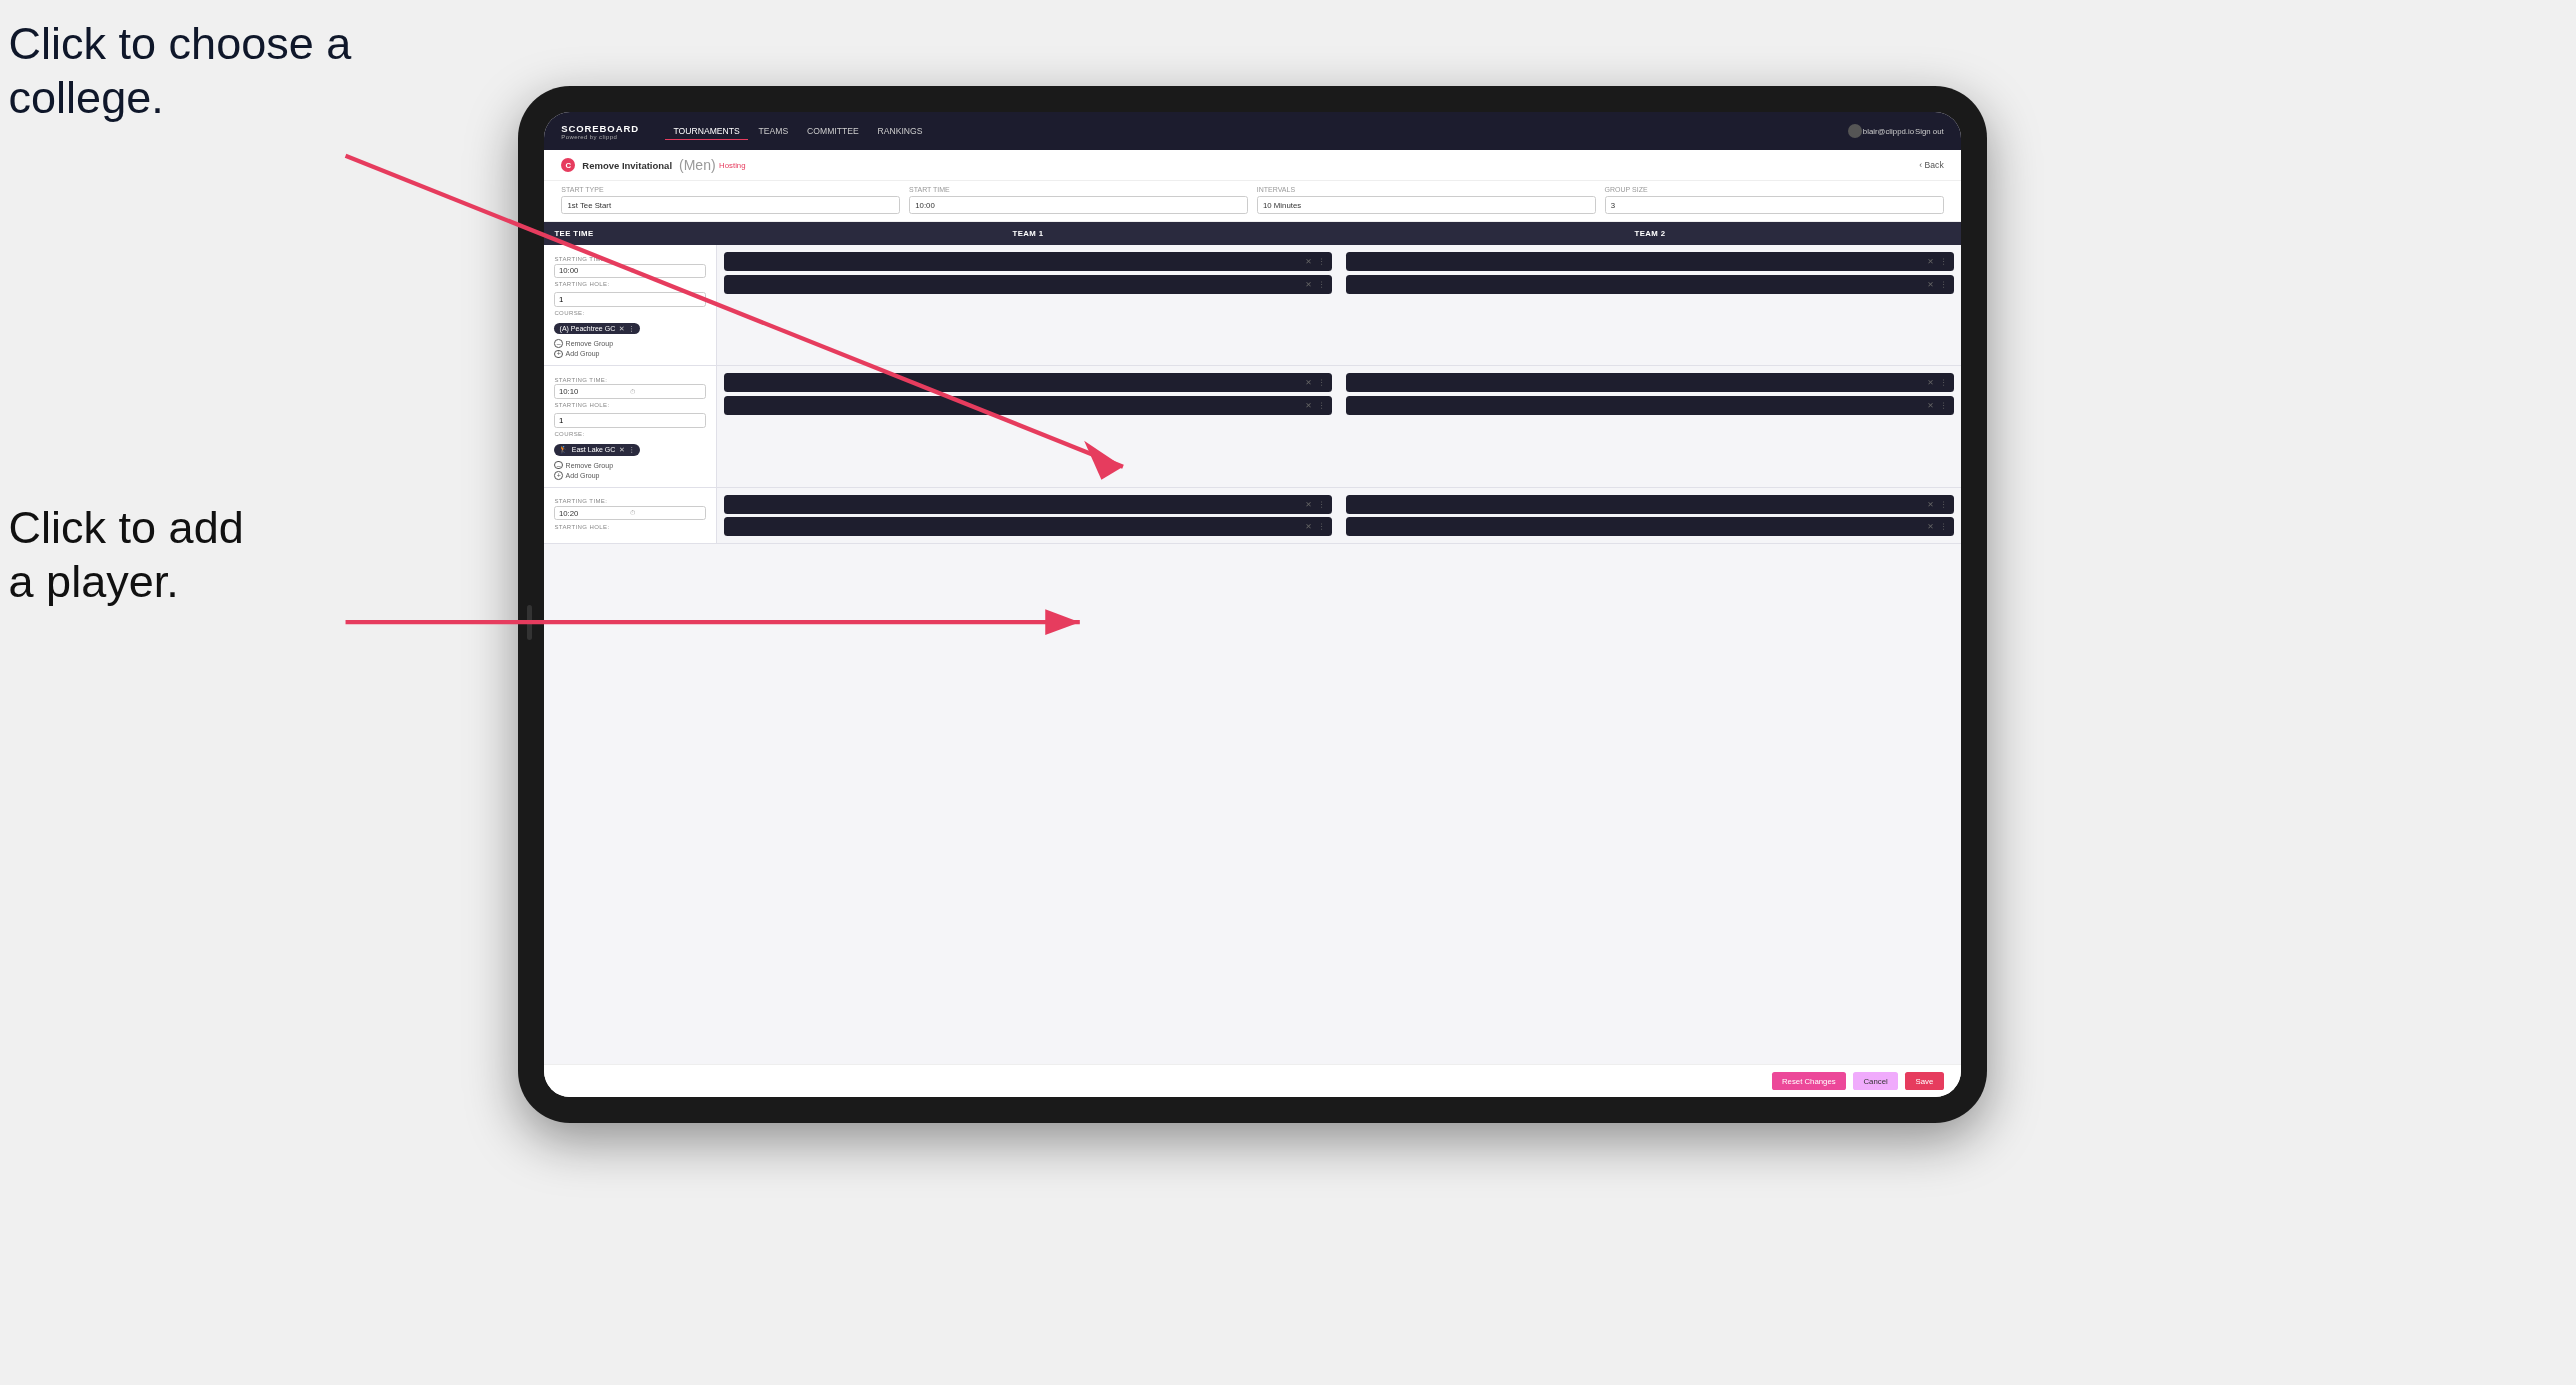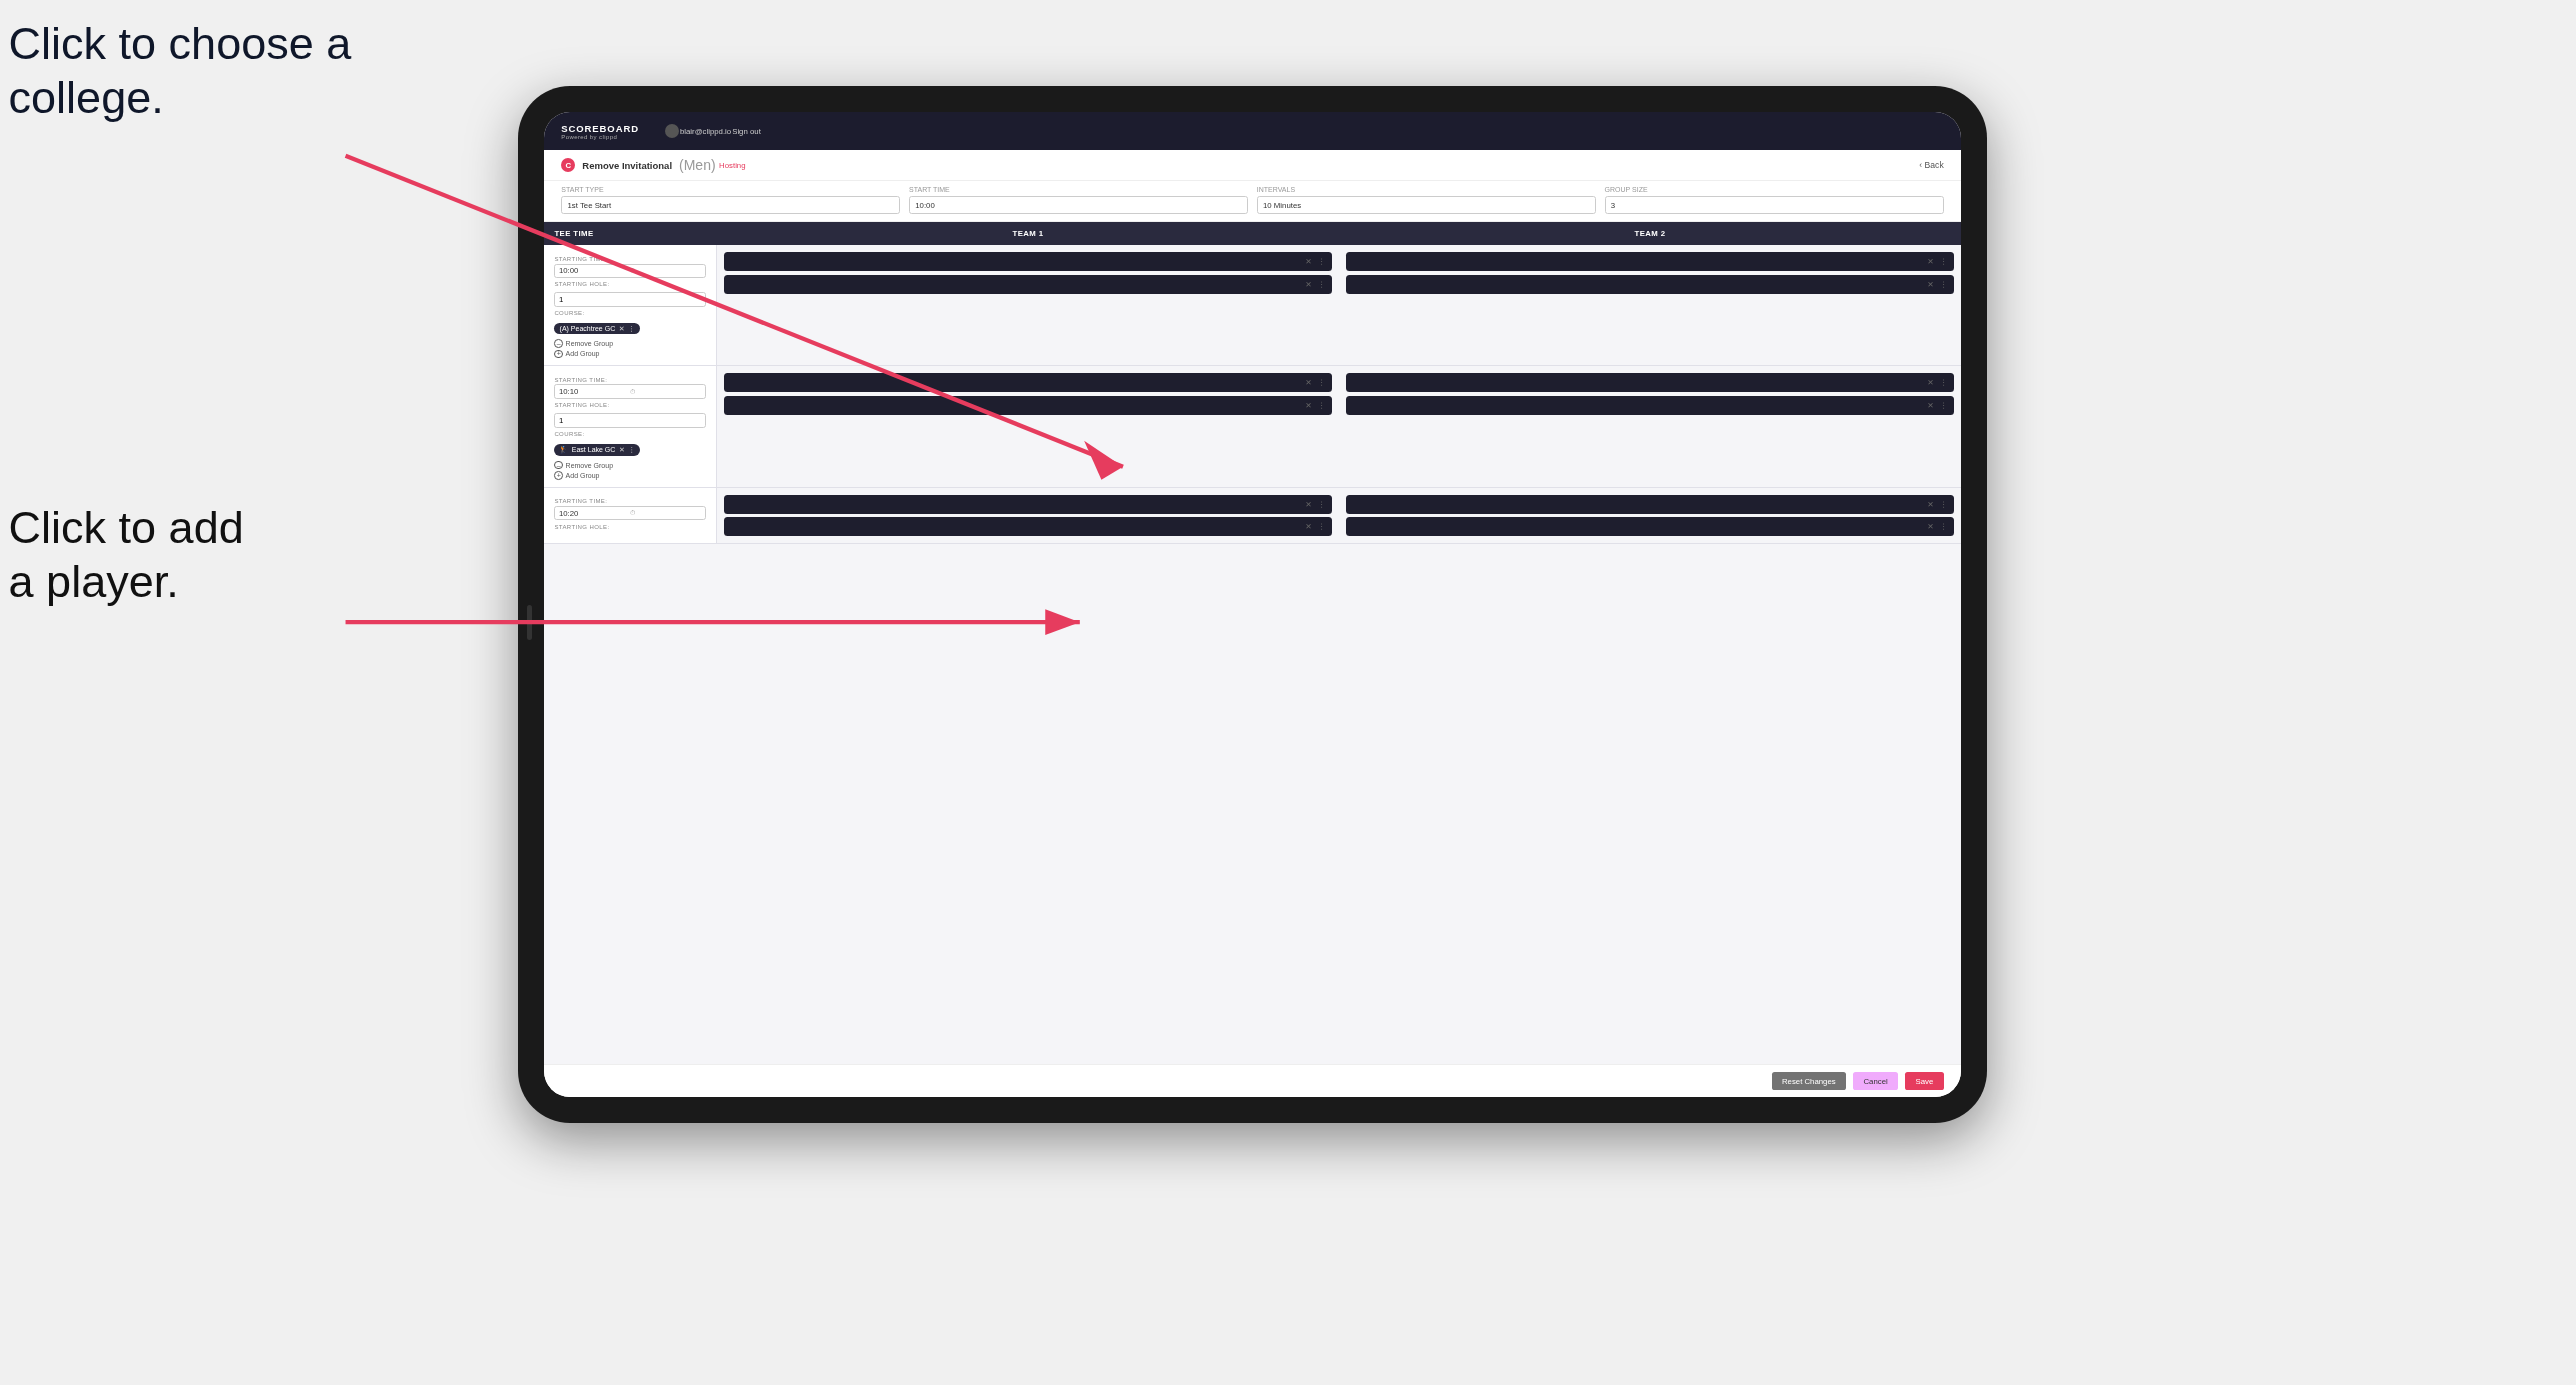--- a/index.html
+++ b/index.html
@@ -354,21 +354,21 @@
       flex-shrink: 0;
     }
     .btn {
       padding: 4.3px 10.4px;
       border-radius: 2.6px;
       font-size: 7.8px;
       cursor: pointer;
       border: none;
     }
     .btn-reset {
-      background: #737373;
+      background: #ec4899;
       color: #fff;
     }
     .btn-cancel {
       background: #f0abfc;
       color: #333;
     }
     .btn-save {
       background: #e63c5e;
       color: #fff;
     }
@@ -406,20 +406,26 @@
 </svg>
 
 <div class="tablet-frame">
   <div class="side-btn"></div>
   <div class="tablet-screen">
 
     <div class="navbar">
       <div class="brand">
         <span>SCOREBOARD</span>
         <span class="brand-sub">Powered by clippd</span>
+      </div>
+      <div class="nav-links">
+        <a class="nav-link active">TOURNAMENTS</a>
+        <a class="nav-link">TEAMS</a>
+        <a class="nav-link">COMMITTEE</a>
+        <a class="nav-link">RANKINGS</a>
       </div>
       <div class="nav-right">
         <div class="user-dot"></div>
         <span>blair@clippd.io</span>
         <span style="cursor:pointer;">Sign out</span>
       </div>
     </div>
 
     <div class="sub-header">
       <div class="sub-logo">C</div>

